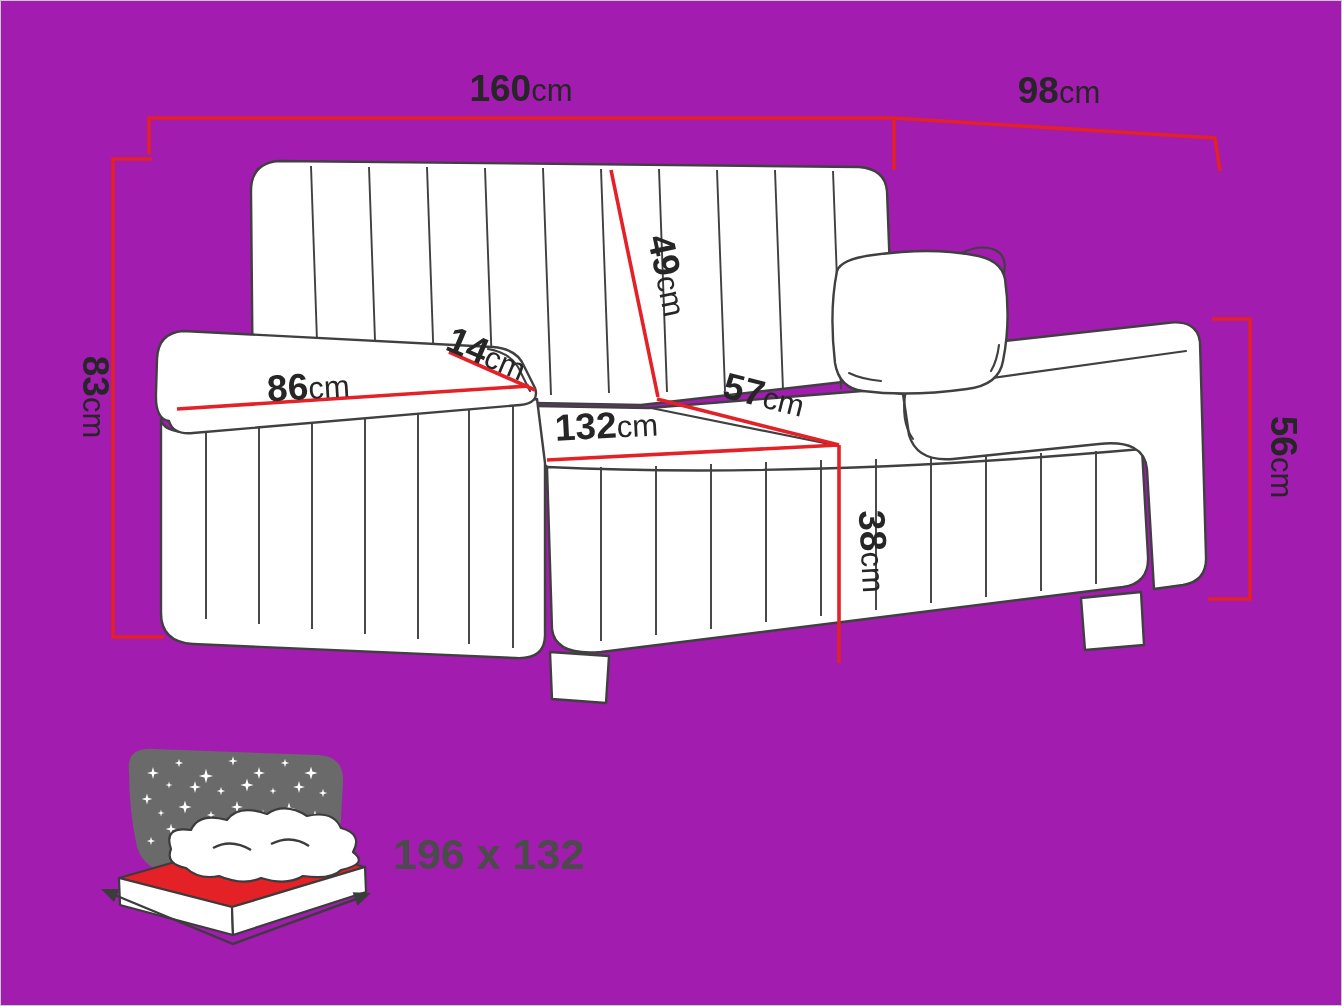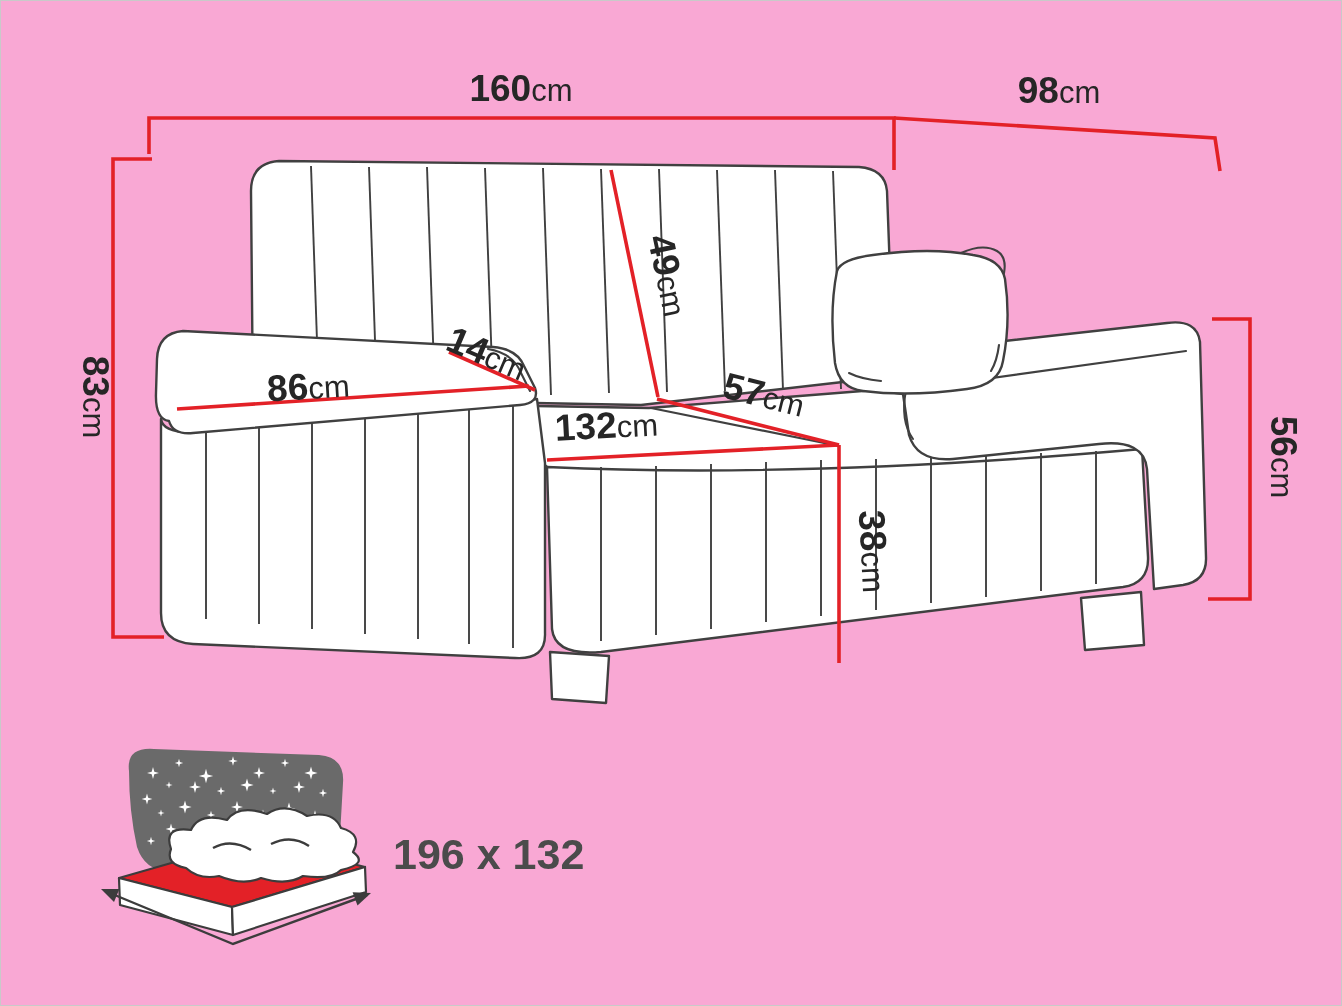--- a/index.html
+++ b/index.html
@@ -1,16 +1,16 @@
 <!DOCTYPE html>
 <html><head>
 <meta charset="utf-8">
 <style>
   html,body{margin:0;padding:0;background:#fff;}
-  #page{width:1342px;height:1006px;position:relative;background:#f9a8d4;border:1px solid #c9c9c9;box-sizing:border-box;overflow:hidden;}
+  #page{width:1342px;height:1006px;position:relative;background:#a21caf;border:1px solid #c9c9c9;box-sizing:border-box;overflow:hidden;}
   svg{display:block;}
   .outline{fill:#ffffff;stroke:#404040;stroke-width:2.4;stroke-linejoin:round;}
   .thin{fill:none;stroke:#404040;stroke-width:2.1;stroke-linecap:round;}
   .channel{fill:none;stroke:#404040;stroke-width:1.9;}
   .red{fill:none;stroke:#e32127;stroke-width:3.6;stroke-linejoin:miter;}
   .val{font-family:"Liberation Sans",sans-serif;font-weight:700;font-size:37px;fill:#262626;}
   .unit{font-family:"Liberation Sans",sans-serif;font-weight:400;font-size:31px;fill:#262626;}
   .sleep{font-family:"Liberation Sans",sans-serif;font-weight:700;font-size:43px;fill:#4b4b4b;}
   .icon-fill-gray{fill:#6a6a6a;stroke:none;}
   .icon-red{fill:#e32127;stroke:#3c3c3c;stroke-width:2.2;stroke-linejoin:round;}

